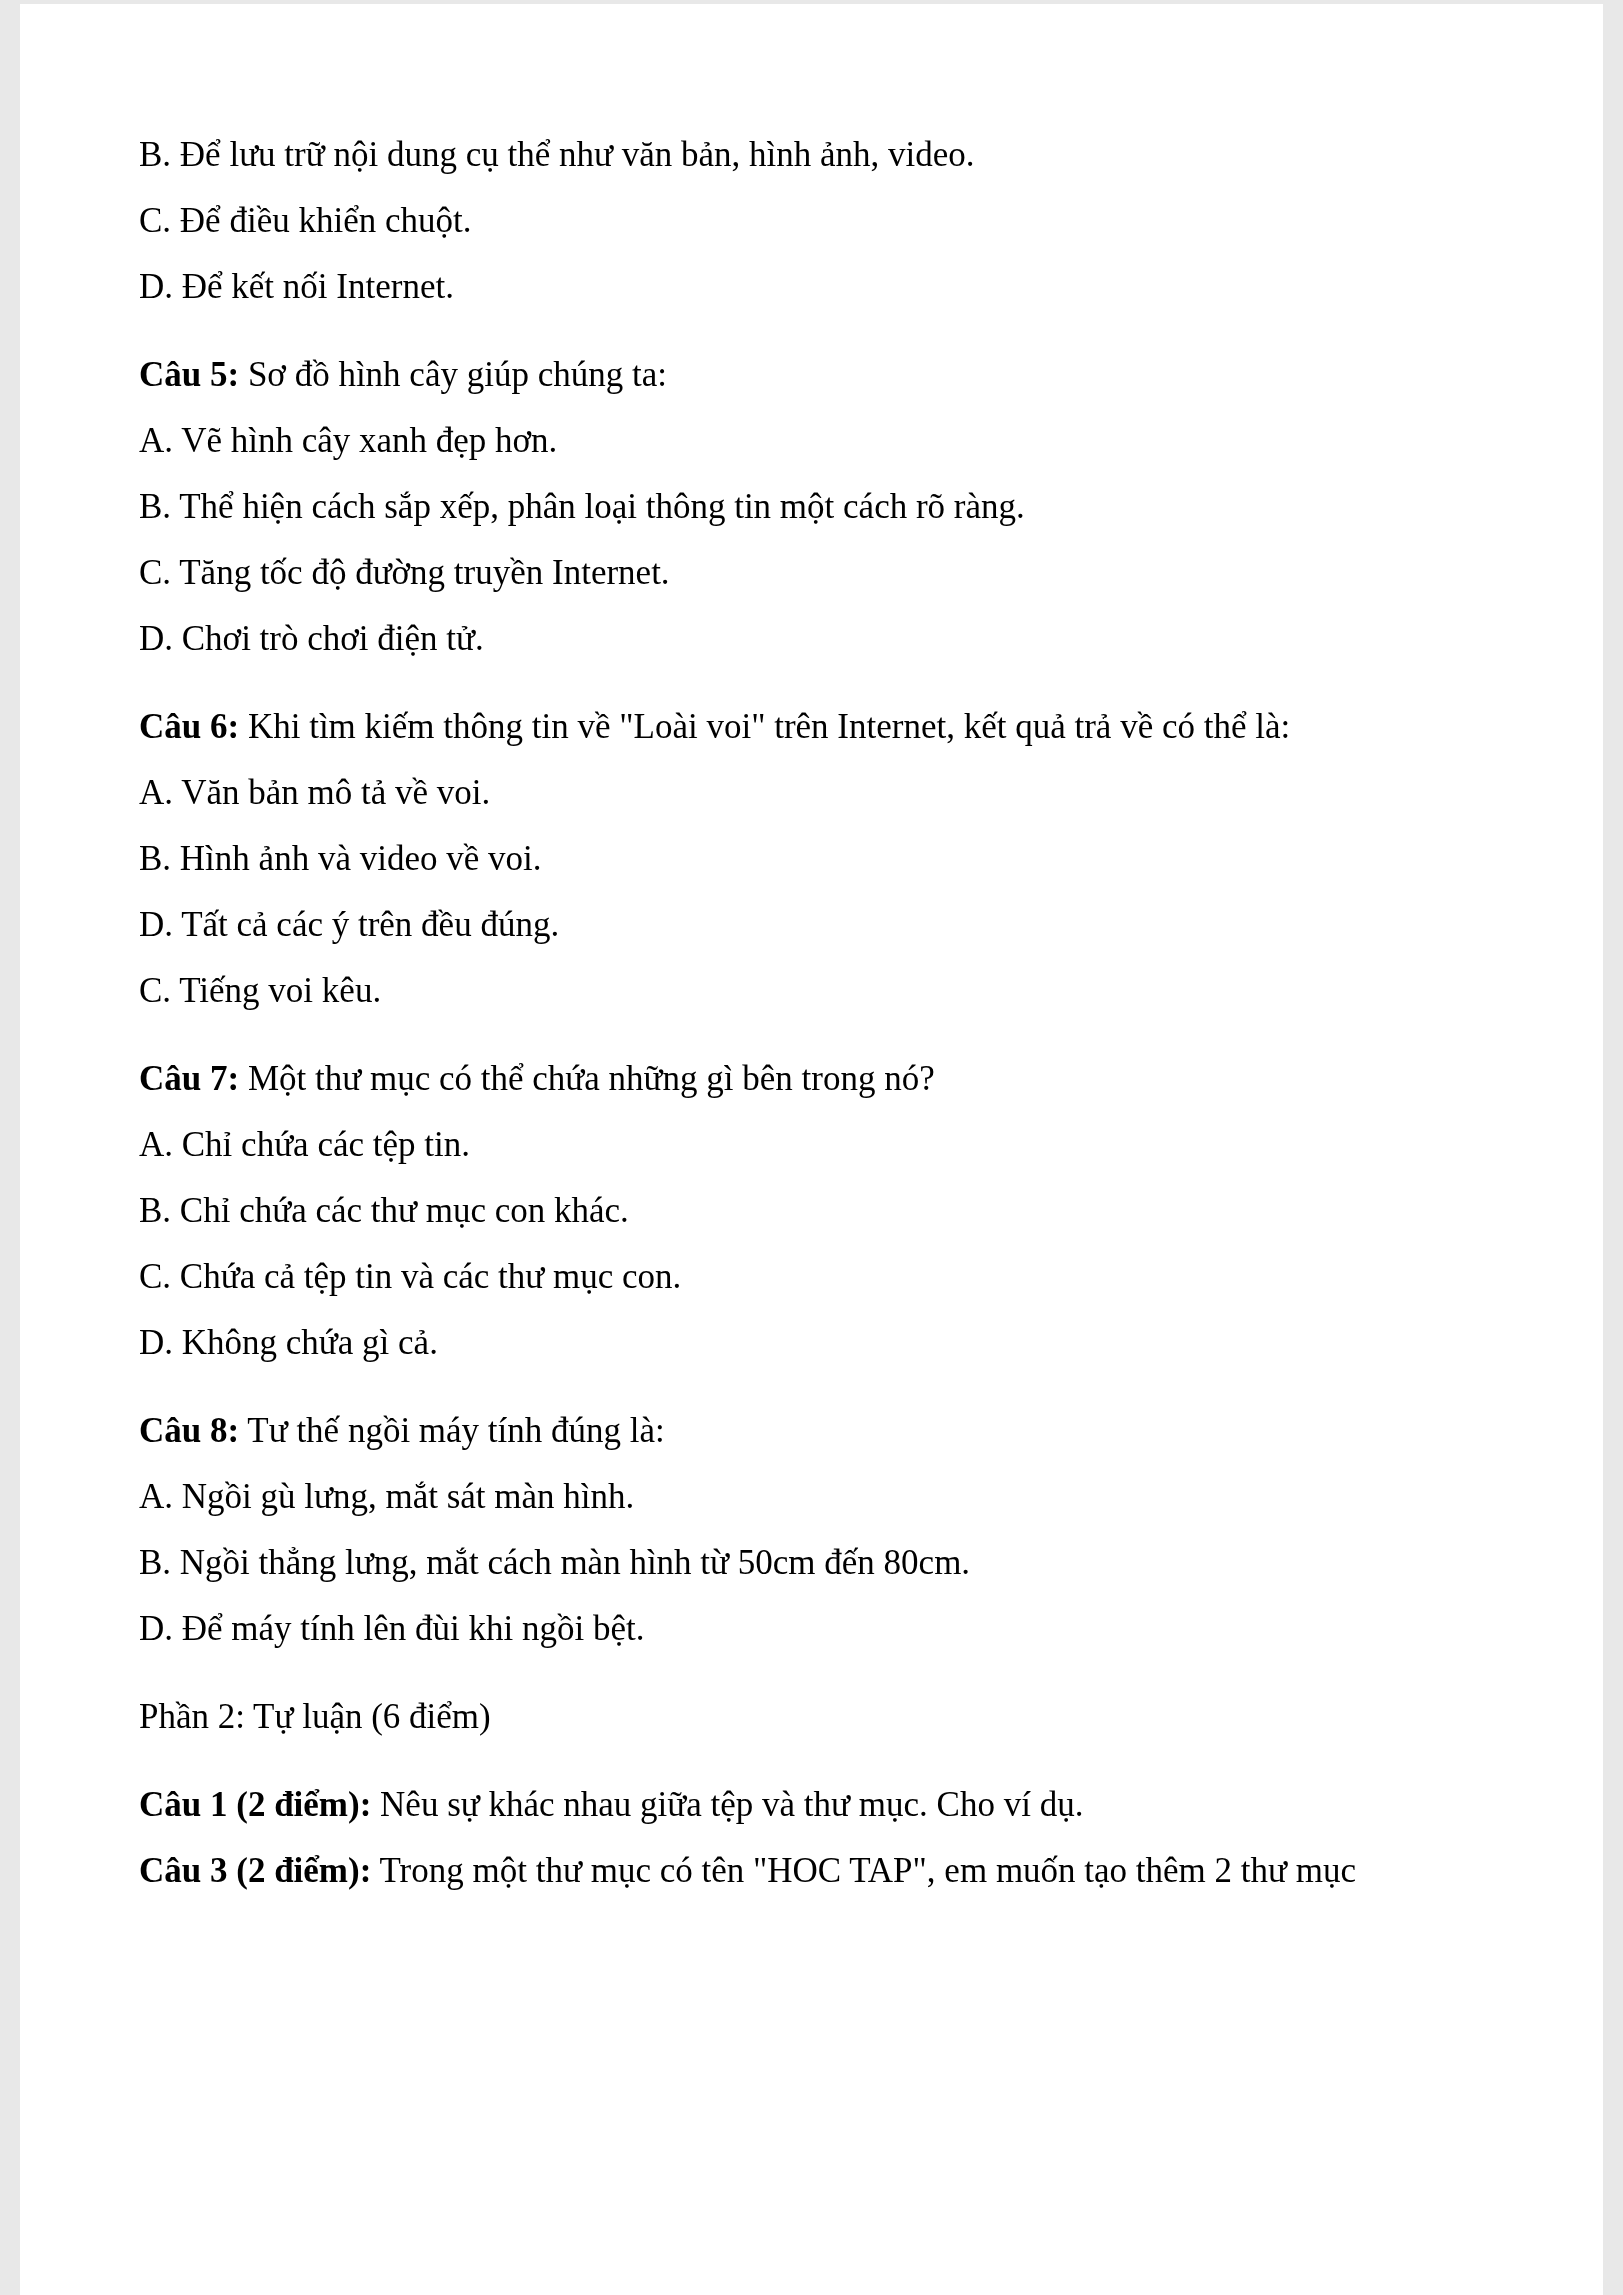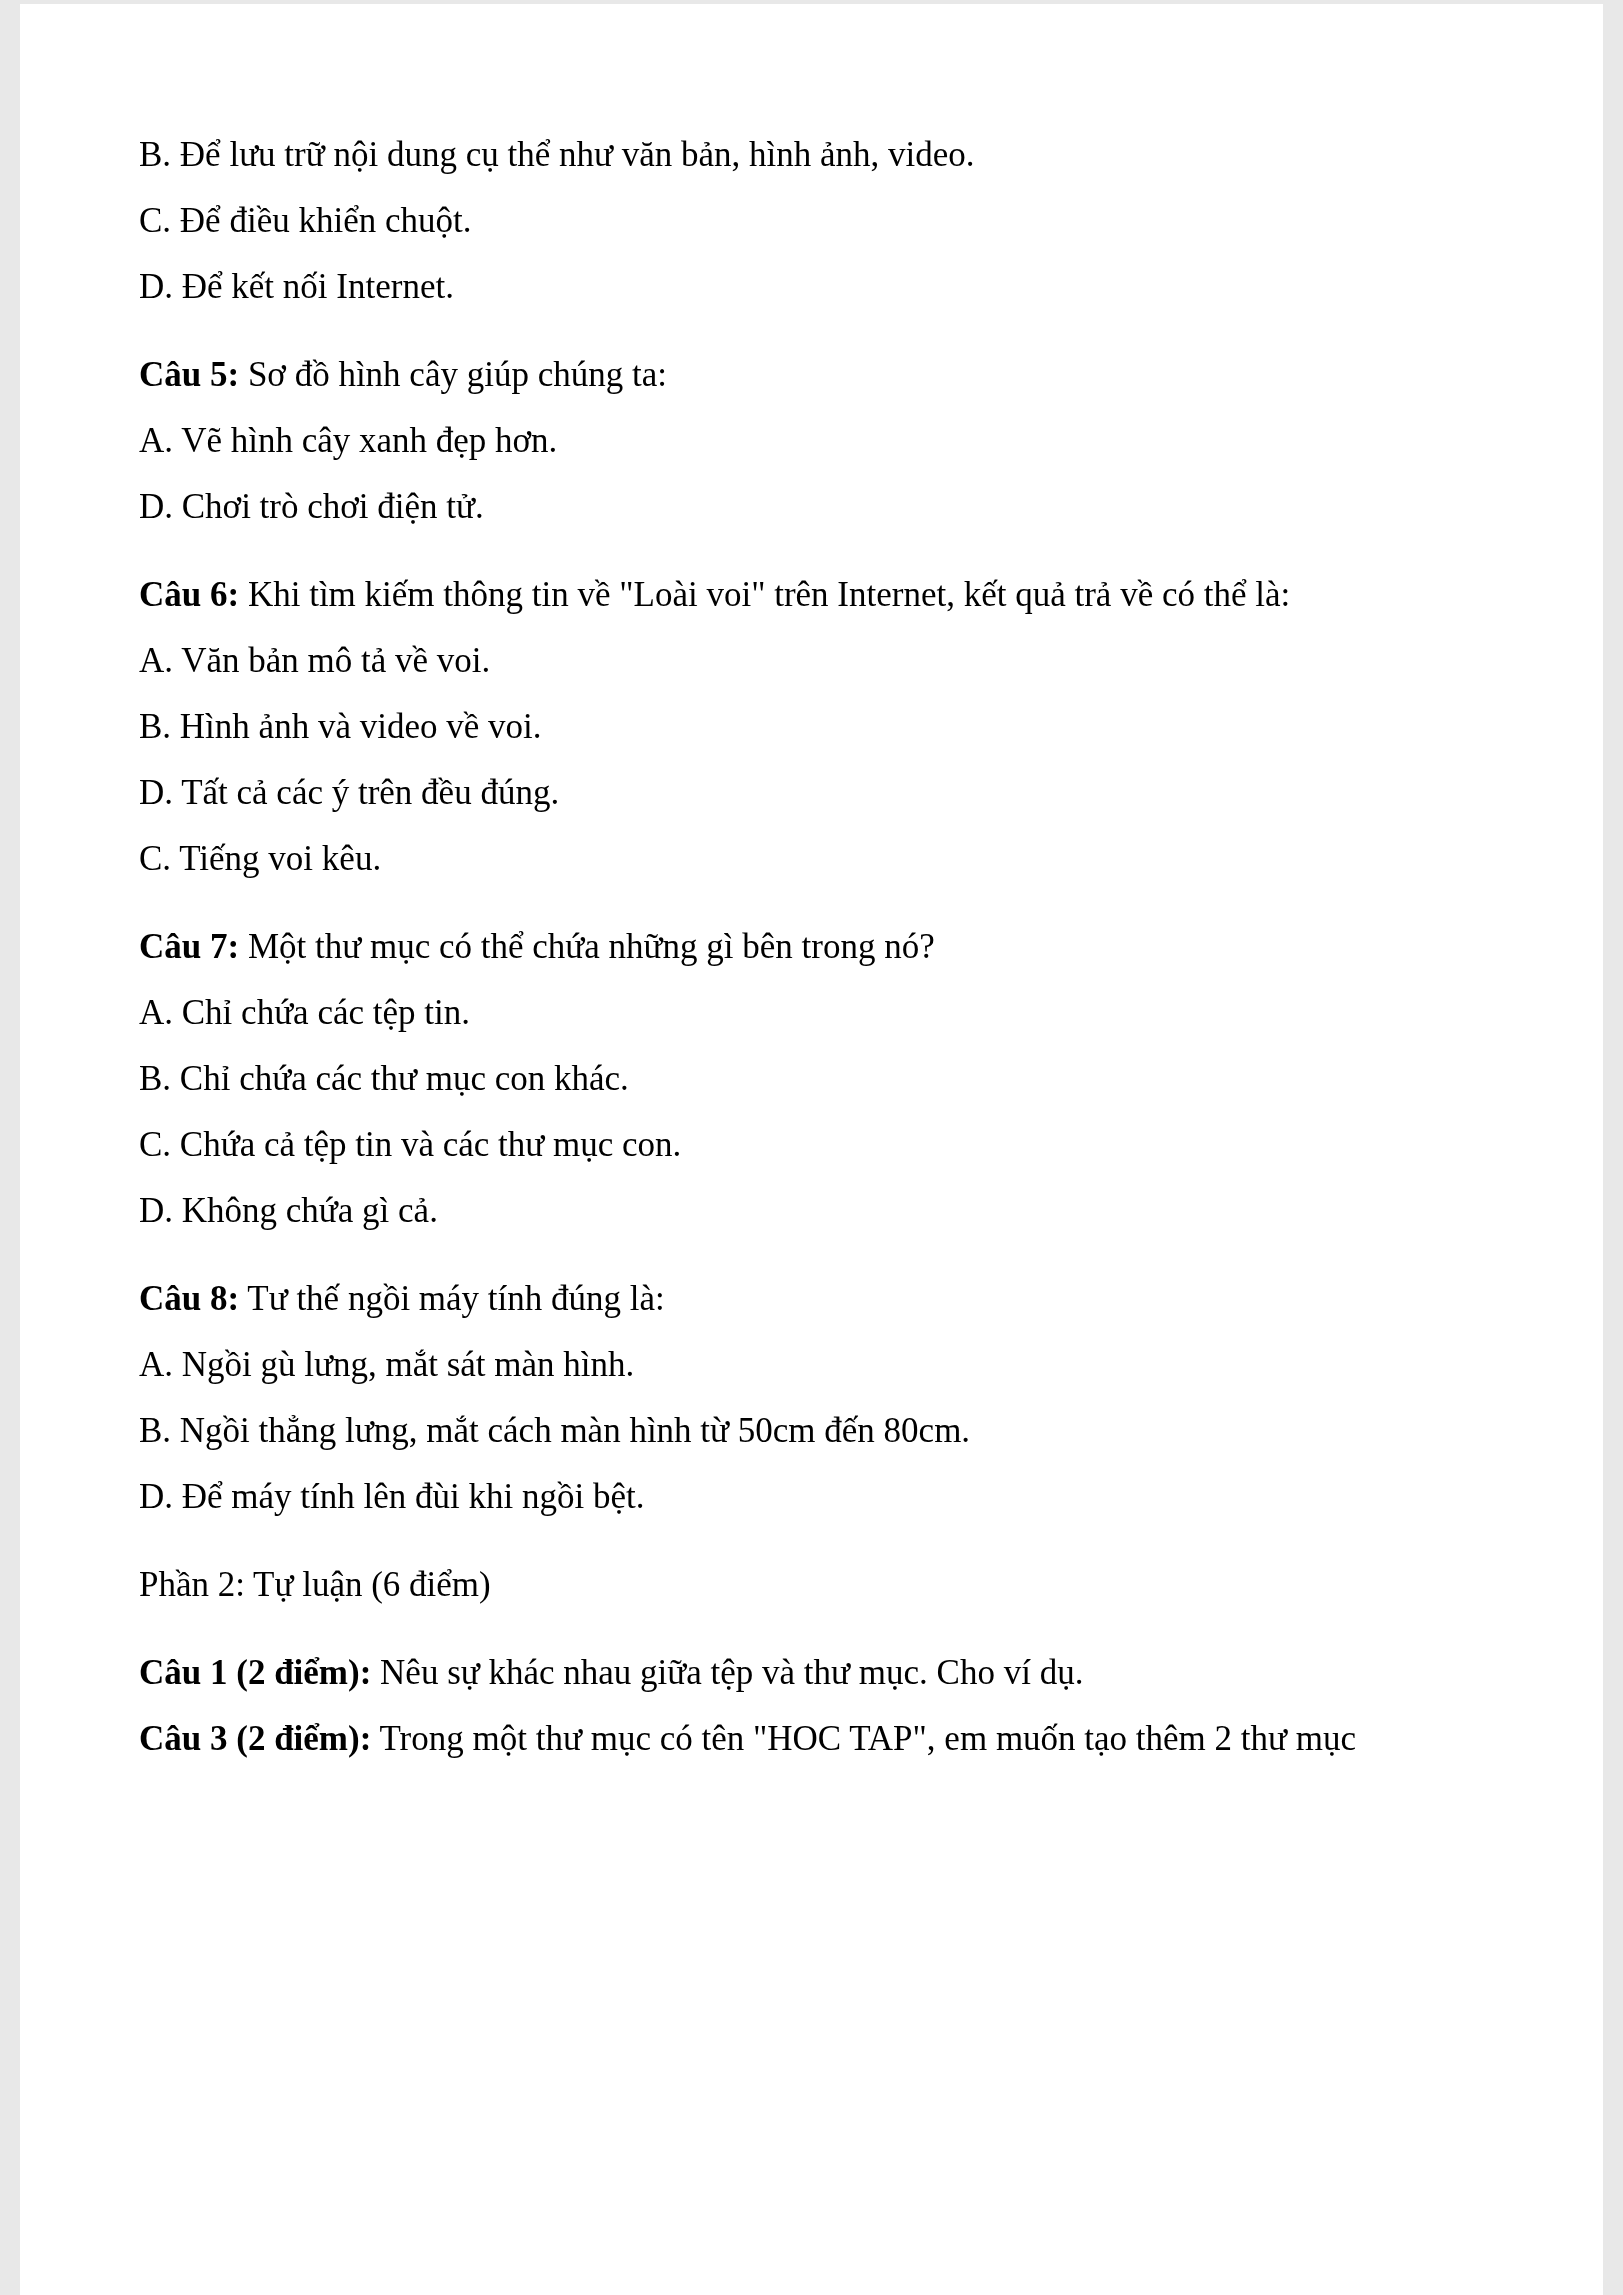--- a/index.html
+++ b/index.html
@@ -48,20 +48,22 @@
 
 <div class="page">
   <div class="content">
 
     <p class="line">B. Để lưu trữ nội dung cụ thể như văn bản, hình ảnh, video.</p>
     <p class="line">C. Để điều khiển chuột.</p>
     <p class="line">D. Để kết nối Internet.</p>
 
     <p class="line gap-before"><b class="qlabel">Câu 5:</b> <span>Sơ đồ hình cây giúp chúng ta:</span></p>
     <p class="line">A. Vẽ hình cây xanh đẹp hơn.</p>
+    <p class="line">B. Thể hiện cách sắp xếp, phân loại thông tin một cách rõ ràng.</p>
+    <p class="line">C. Tăng tốc độ đường truyền Internet.</p>
     <p class="line">D. Chơi trò chơi điện tử.</p>
 
     <p class="line gap-before"><b class="qlabel">Câu 6:</b> <span>Khi tìm kiếm thông tin về "Loài voi" trên Internet, kết quả trả về có thể là:</span></p>
     <p class="line">A. Văn bản mô tả về voi.</p>
     <p class="line">B. Hình ảnh và video về voi.</p>
     <p class="line">D. Tất cả các ý trên đều đúng.</p>
     <p class="line">C. Tiếng voi kêu.</p>
 
     <p class="line gap-before"><b class="qlabel">Câu 7:</b> <span>Một thư mục có thể chứa những gì bên trong nó?</span></p>
     <p class="line">A. Chỉ chứa các tệp tin.</p>

